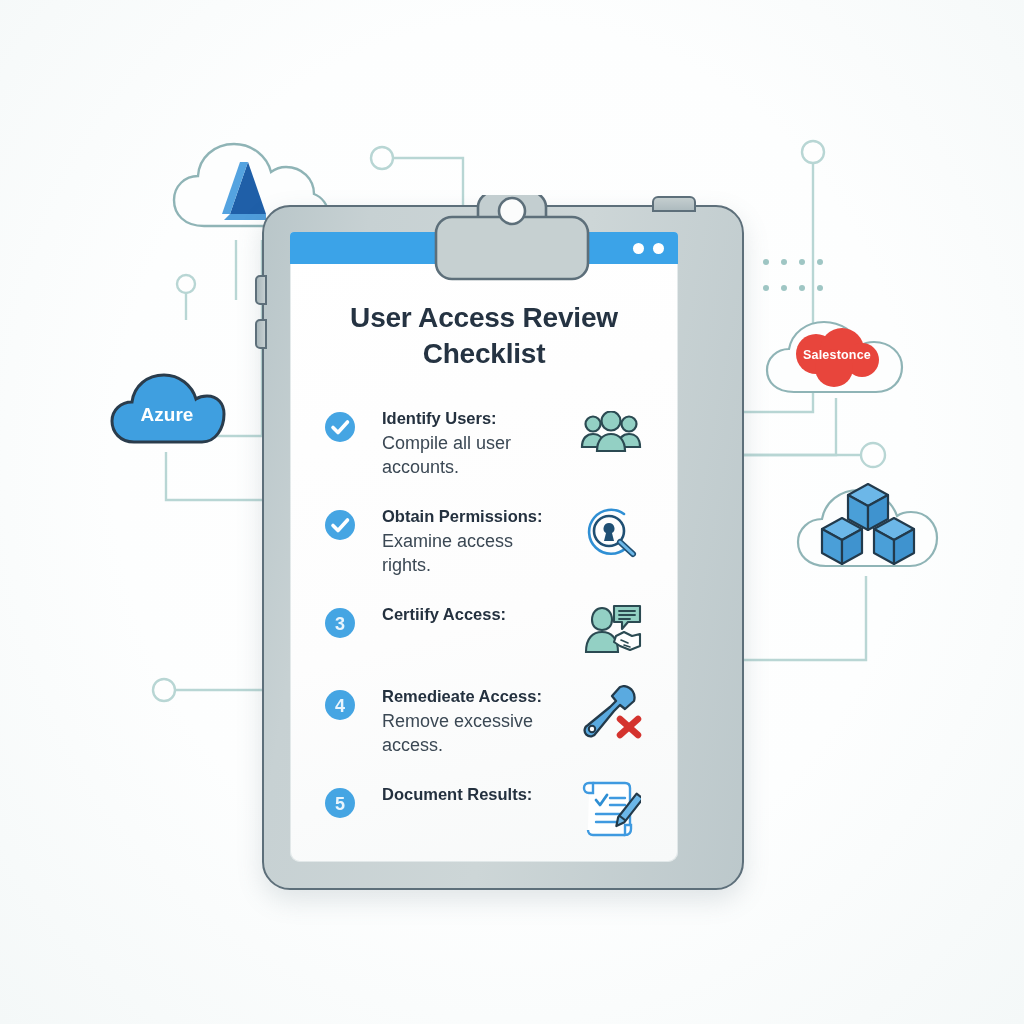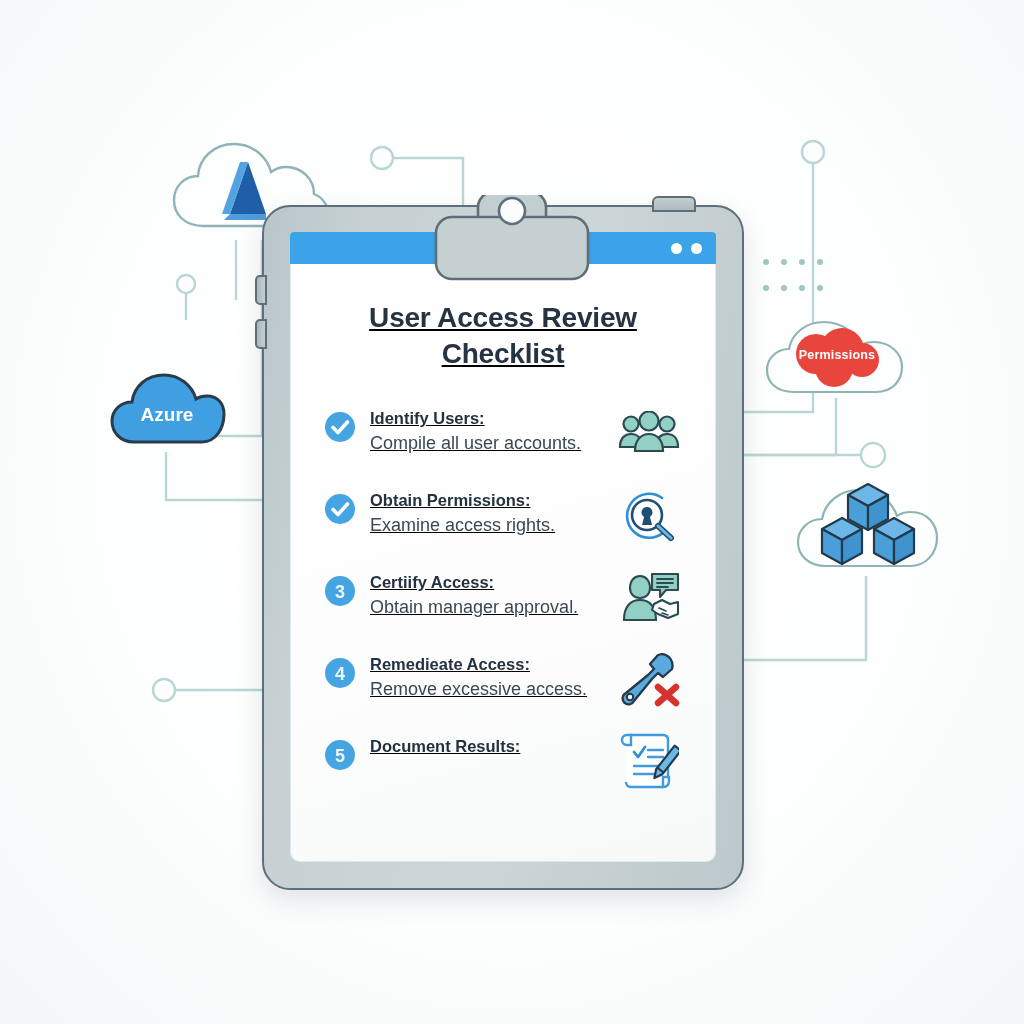--- a/index.html
+++ b/index.html
@@ -73,27 +73,26 @@
     top: 195px;
     transform: translateX(-50%);
     z-index: 5;
   }
 
   
   #paper {
     position: absolute;
     left: 290px;
     top: 232px;
-    width: 426px;
+    width: 388px;
     height: 630px;
     background: linear-gradient(165deg,#ffffff 0%,#fdfdfd 60%,#f7f9f9 100%);
     border-radius: 4px 4px 10px 10px;
     overflow: hidden;
     box-shadow: inset 0 0 0 1px rgba(210,220,222,0.6);
-    text-decoration: underline;
   }
   #paper-header {
     height: 32px;
     background: #3ba3e8;
     display: flex;
     align-items: center;
     justify-content: flex-end;
     padding-right: 14px;
     gap: 9px;
   }
@@ -120,20 +119,21 @@
   }
 
   #checklist {
     margin-top: 34px;
   }
   .check-row {
     display: flex;
     align-items: flex-start;
     margin-bottom: 24px;
     min-height: 58px;
+    gap: 12px;
   }
   .marker {
     flex: 0 0 auto;
     width: 32px;
     height: 32px;
     margin-top: 5px;
     margin-right: 14px;
   }
   .row-text {
     flex: 1 1 auto;
@@ -270,21 +270,21 @@
   <div class="cloud-badge" id="salesforce-cloud">
     <svg width="150" height="84" viewBox="0 0 150 84">
       <path d="M32 76 C14 76 5 66 5 54 C5 42 15 33 27 33 C30 17 44 6 62 6 C79 6 93 16 98 30 C102 27 107 26 112 26 C128 26 140 37 140 51 C140 65 130 76 114 76 Z" fill="#fdfefe" stroke="#8fb4b6" stroke-width="2.2"></path>
       <g transform="translate(28,14)">
         <circle cx="26" cy="24" r="20" fill="#e8453c"></circle>
         <circle cx="52" cy="20" r="22" fill="#e8453c"></circle>
         <circle cx="72" cy="30" r="17" fill="#e8453c"></circle>
         <circle cx="44" cy="38" r="19" fill="#e8453c"></circle>
       </g>
     </svg>
-    <div id="salesforce-label">Permissions</div>
+    <div id="salesforce-label">Salestonce</div>
   </div>
 
   <div class="cloud-badge" id="cubes-cloud">
     <svg width="150" height="100" viewBox="0 0 150 100">
       <path d="M34 88 C16 88 6 77 6 64 C6 51 17 41 30 41 C33 24 48 12 67 12 C85 12 100 23 105 38 C109 35 114 34 119 34 C135 34 145 46 145 60 C145 75 134 88 118 88 Z" fill="#fdfefe" stroke="#8fb4b6" stroke-width="2.2"></path>
 
       <g transform="translate(54,6)">
         <path d="M22 0 L42 11 L22 22 L2 11 Z" fill="#6cb7e8" stroke="#223a4c" stroke-width="2.2" stroke-linejoin="round"></path>
         <path d="M2 11 L22 22 L22 46 L2 35 Z" fill="#4a9fd8" stroke="#223a4c" stroke-width="2.2" stroke-linejoin="round"></path>
         <path d="M42 11 L22 22 L22 46 L42 35 Z" fill="#3f93cf" stroke="#223a4c" stroke-width="2.2" stroke-linejoin="round"></path>
@@ -372,21 +372,20 @@
 
         <div class="check-row">
           <div class="marker">
             <svg width="32" height="32" viewBox="0 0 32 32">
               <circle cx="16" cy="16" r="15" fill="#45a5e3"></circle>
               <text x="16" y="23" text-anchor="middle" font-family="Liberation Sans, sans-serif" font-size="18" font-weight="bold" fill="#e9f5fd">3</text>
             </svg>
           </div>
           <div class="row-text">
             <div class="row-title">Certiify Access:</div>
-            <div class="row-desc">Obtain manager approval.</div>
           </div>
           <div class="row-icon">
             <svg width="62" height="52" viewBox="0 0 62 52">
               <g stroke="#2b4a52" stroke-width="2.1" fill="#93d0c4">
                 <path d="M12 16 C12 8 17 4 22 4 C27 4 32 8 32 16 C32 22 28 26 22 26 C16 26 12 22 12 16 Z"></path>
                 <path d="M6 48 C6 34 13 28 22 28 C31 28 38 34 38 48 Z"></path>
               </g>
               <path d="M34 2 L60 2 L60 18 L48 18 L42 25 L42 18 L34 18 Z" fill="#93d0c4" stroke="#2b4a52" stroke-width="2.1" stroke-linejoin="round"></path>
               <g stroke="#2b4a52" stroke-width="1.8" stroke-linecap="round">
                 <path d="M39 7 L55 7"></path>

